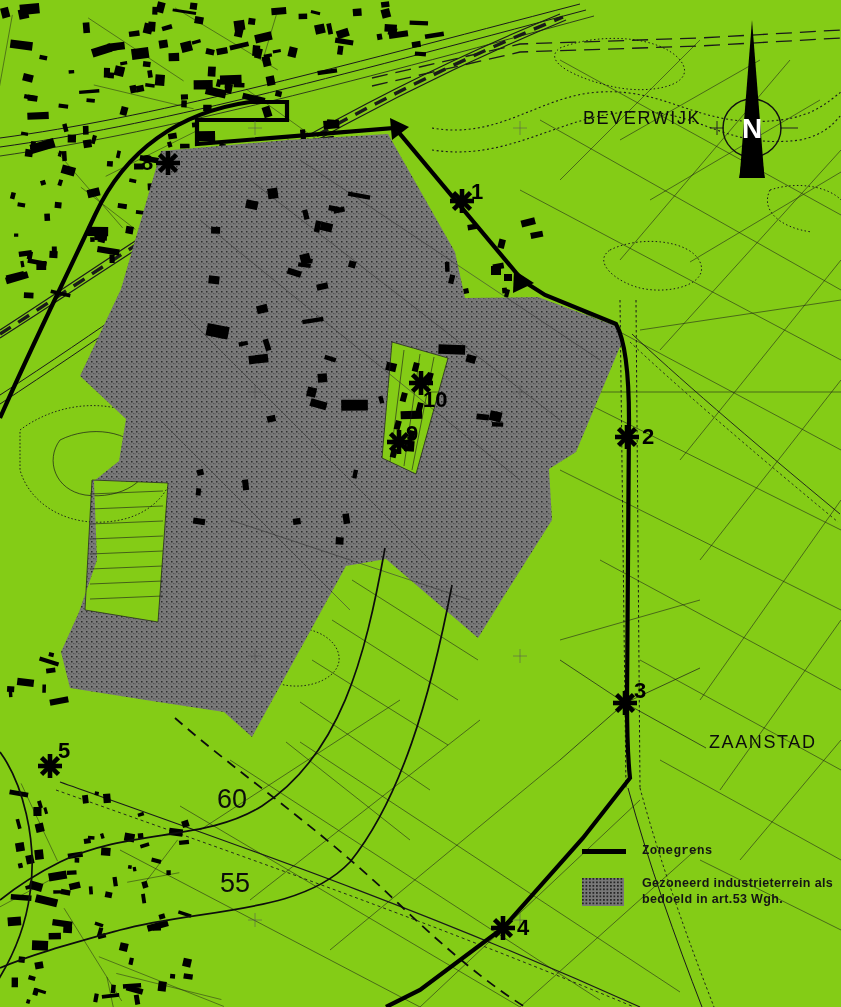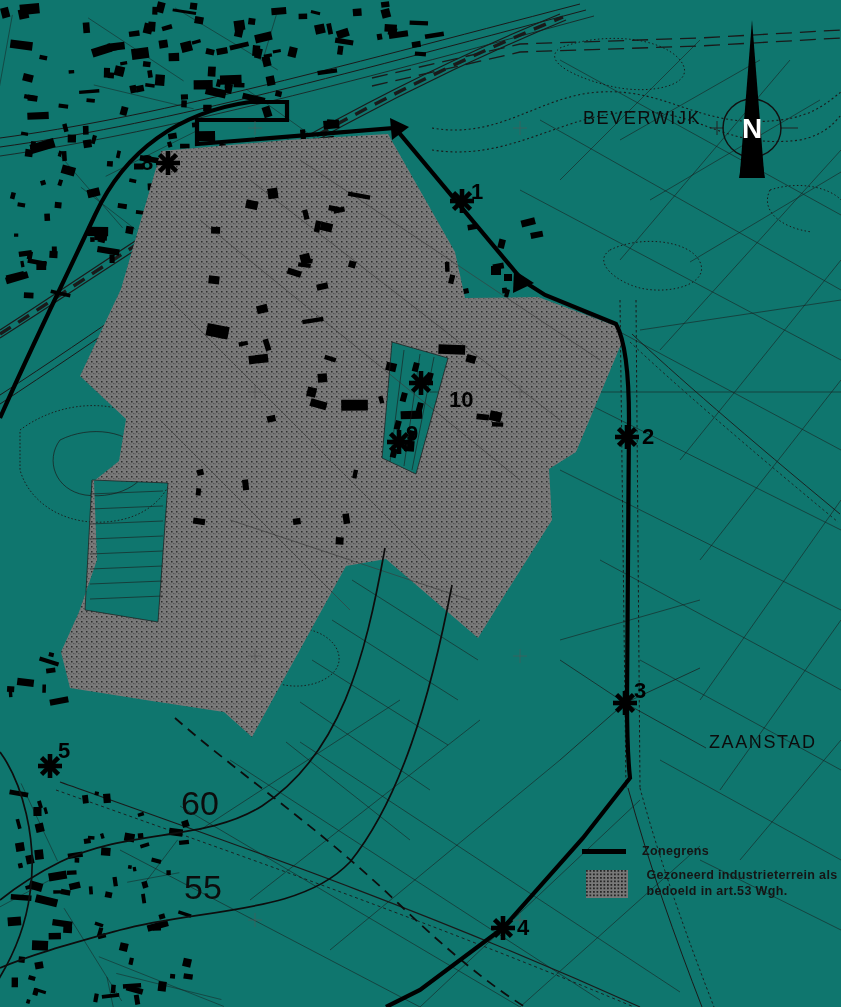--- a/index.html
+++ b/index.html
@@ -1,37 +1,37 @@
 <!DOCTYPE html>
 <html><head>
 <meta charset="utf-8">
 <style>
   html,body{margin:0;padding:0;background:#e8e8e8;}
   #stage{
-    position:relative;width:841px;height:1007px;background:#0f766e;overflow:hidden;
+    position:relative;width:841px;height:1007px;background:#84cc16;overflow:hidden;
     font-family:"Liberation Sans",sans-serif;color:#111;
   }
   .abs{position:absolute;}
   #map-svg{position:absolute;left:0;top:0;}
   .city-label{
     font-size:18px;letter-spacing:1.6px;color:#0c0c0c;white-space:nowrap;
   }
   .contour-label{
-    font-size:34px;color:#0c0c0c;white-space:nowrap;
+    font-size:27px;color:#0c0c0c;white-space:nowrap;margin-left:36px;
   }
   .marker{position:absolute;width:0;height:0;}
   .marker .star{position:absolute;left:-14px;top:-14px;}
   .marker .num{
     position:absolute;font-size:22px;font-weight:700;color:#000;white-space:nowrap;line-height:1;
   }
   .legend{width:260px;}
   .lrow{display:flex;align-items:flex-start;}
-  .lrow.m1{margin-bottom:9px;}
+  .lrow.m1{margin-bottom:17px;font-family:Liberation Mono, monospace;}
   .lrow.m2{margin-bottom:13px;}
-  .lrow.m3{margin-bottom:11px;justify-content:center;}
+  .lrow.m3{margin-bottom:11px;}
   .lsym{width:60px;flex:0 0 60px;}
   .ltxt{
     font-size:12.5px;font-weight:700;letter-spacing:.35px;color:#151515;line-height:1.22;
   }
   .sym-zone{width:44px;height:5px;background:#000;margin-top:5px;}
   .sym-contour{width:44px;height:2px;background:#111;margin-top:7px;}
   .sym-industrial{
     width:42px;height:28px;background-color:#787878;margin-top:2px;
     background-image:radial-gradient(circle at 1px 1px,#262626 .8px,transparent 1px);
     background-size:3.5px 3.5px;
@@ -577,21 +577,21 @@
           </svg></span>
         <span class="num" style="left: 7px; top: -19px;">9</span>
       </div>
       <div class="marker" style="left: 421px; top: 383px;">
         <span class="star"><svg width="28" height="28" viewBox="0 0 28 28">
             <line x1="2" y1="14" x2="26" y2="14" stroke="#000" stroke-width="4.6"></line>
             <line x1="5.514718625761429" y1="5.5147186257614305" x2="22.48528137423857" y2="22.485281374238568" stroke="#000" stroke-width="4.6"></line>
             <line x1="14" y1="2" x2="14" y2="26" stroke="#000" stroke-width="4.6"></line>
             <line x1="22.485281374238568" y1="5.514718625761429" x2="5.5147186257614305" y2="22.48528137423857" stroke="#000" stroke-width="4.6"></line>
           </svg></span>
-        <span class="num" style="left: 2px; top: 6px; margin-left: 26px;">10</span>
+        <span class="num" style="left: 2px; top: 6px;">10</span>
       </div>
       <div class="abs contour-label" style="left: 181px; top: 784px;">60</div>
       <div class="abs contour-label" style="left: 184px; top: 868px;">55</div>
     </div>
 
   <svg class="abs" style="left:700px;top:8px" width="110" height="182" viewBox="0 0 110 182">
     <line x1="10" y1="120" x2="24" y2="120" stroke="#222" stroke-width="1"></line>
     <line x1="17" y1="113" x2="17" y2="127" stroke="#222" stroke-width="1"></line>
     <line x1="80" y1="120" x2="98" y2="120" stroke="#222" stroke-width="1"></line>
     <circle cx="52" cy="120" r="29" fill="none" stroke="#111" stroke-width="1.4"></circle>

